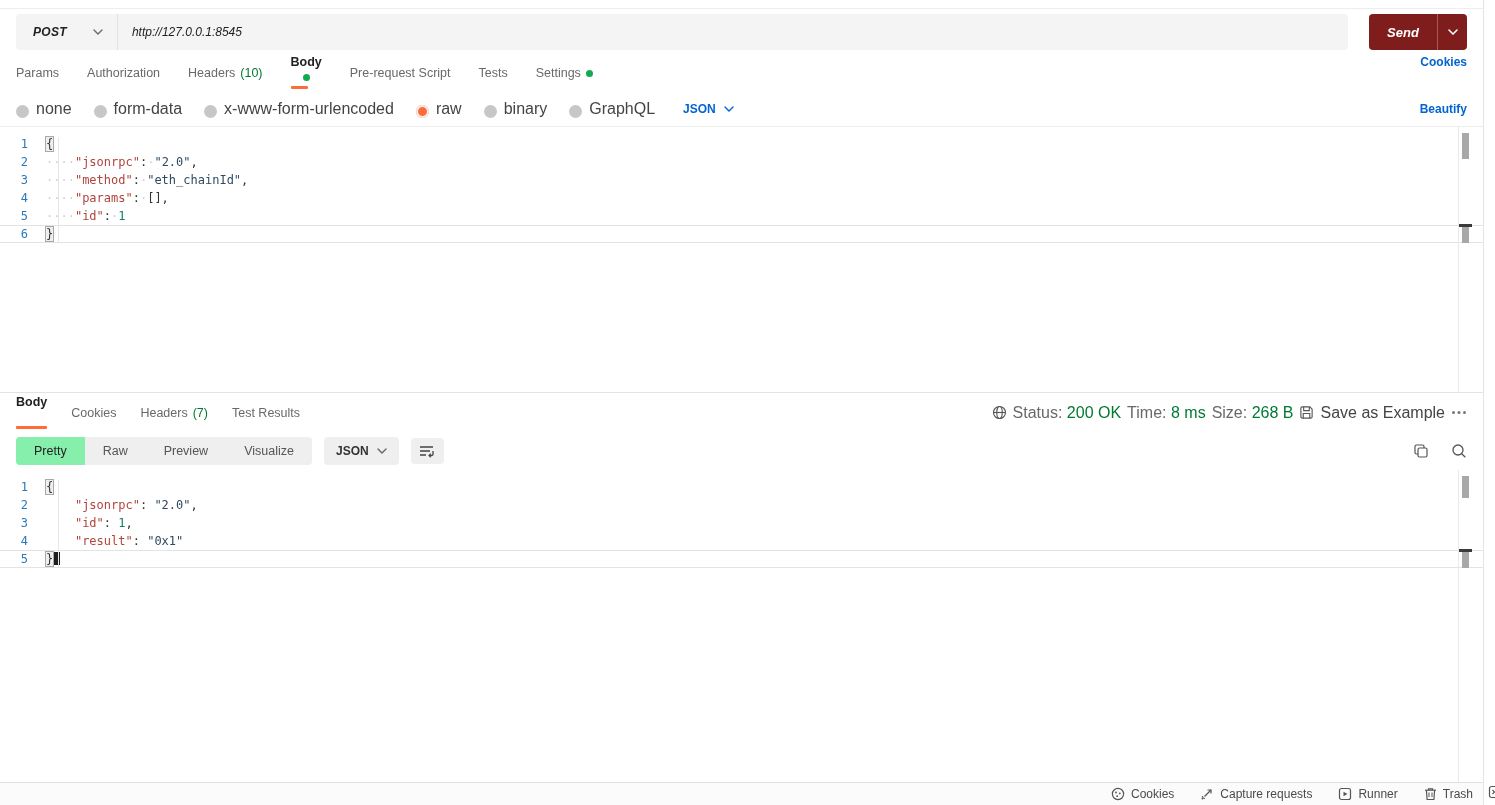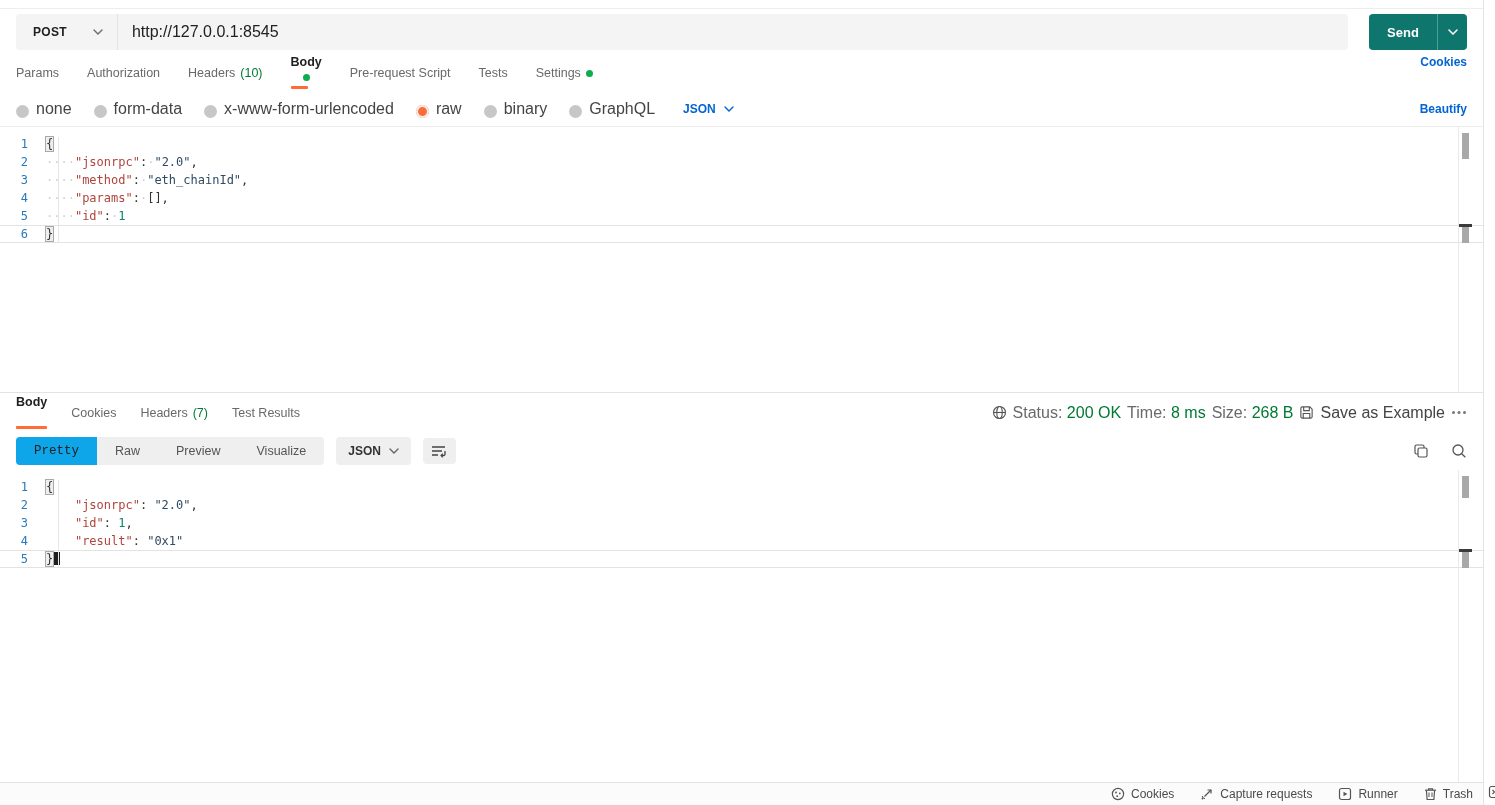--- a/index.html
+++ b/index.html
@@ -7,27 +7,27 @@
     font-family:"Liberation Sans", sans-serif; color:#212121; }
   .app { position:relative; width:1495px; height:805px; display:flex; }
   .main { width:1483px; height:805px; display:flex; flex-direction:column; background:#fff; }
   .right-rail { width:12px; height:805px; border-left:1px solid #e4e4e4; background:#fff; position:relative; overflow:hidden; }
   .right-rail .partial-ic { position:absolute; bottom:6px; left:4px; color:#555; }
 
   
   .top-strip { height:9px; border-bottom:1px solid #ededed; }
 
   
-  .url-row { height:46px; display:flex; align-items:center; padding:0 16px; gap:21px; }
+  .url-row { height:46px; display:flex; align-items:center; padding:0 16px; gap:21px;font-style:italic; }
   .url-bar { flex:1; height:36px; background:#f4f4f4; border-radius:4px; display:flex; align-items:center; }
   .method { display:flex; align-items:center; gap:26px; padding:0 14px 0 17px; font-size:12px; font-weight:bold; letter-spacing:.3px; color:#212121; cursor:pointer; }
   .method .chev { color:#6b6b6b; }
   .url-divider { width:1px; height:36px; background:#e3e3e3; }
-  .url-text { padding:0 14px; font-size:16px; color:#212121; flex:1; }
-  .send-btn { height:36px; width:98px; background:#0f766e; border-radius:4px; display:flex; color:#fff; overflow:hidden; cursor:pointer; }
+  .url-text { padding:0 14px; font-size:12px; color:#212121; flex:1; }
+  .send-btn { height:36px; width:98px; background:#7f1d1d; border-radius:4px; display:flex; color:#fff; overflow:hidden; cursor:pointer; }
   .send-main { flex:1; display:flex; align-items:center; justify-content:center; font-size:13px; font-weight:bold; }
   .send-arrow { width:30px; display:flex; align-items:center; justify-content:center; border-left:1px solid rgba(255,255,255,.28); }
 
   
   .req-tabs { height:36px; display:flex; align-items:flex-start; padding:0 16px; }
   .tabs-left { display:flex; align-items:center; gap:28px; flex:1; }
   .tab { font-size:12.5px; color:#696969; cursor:pointer; position:relative; display:flex; align-items:center; gap:5px; height:36px; }
   .tab.active { color:#212121; font-weight:bold;flex-direction:column; }
   .tab.active .under { position:absolute; left:0; right:14px; bottom:2px; height:3px; background:#ff6c37; border-radius:1px; }
   .count { color:#007a33; }
@@ -68,21 +68,21 @@
   .resp-tabs { display:flex; gap:24px; align-items:center; flex:1; }
   .resp-meta { display:flex; align-items:center; gap:6px; color:#696969; font-size:16px; }
   .meta-pair .v { color:#007a33; }
   .meta-pair { white-space:nowrap; }
   .save-example { display:flex; align-items:center; gap:6px; color:#444; cursor:pointer; }
   .icon-btn { color:#555; cursor:pointer; display:flex; align-items:center; }
 
   .resp-toolbar { height:38px; display:flex; align-items:center; padding:0 16px; gap:12px; }
   .segmented { display:flex; background:#efefef; border-radius:4px; overflow:hidden; }
   .segment { padding:7px 18px; font-size:12.5px; color:#555; cursor:pointer; }
-  .segment.active { background:#0ea5e9; color:#212121;font-family:Liberation Mono, monospace; }
+  .segment.active { background:#86efac; color:#212121; }
   .chip { display:flex; align-items:center; gap:8px; background:#efefef; border-radius:4px; padding:7px 12px; font-size:12px; font-weight:bold; color:#333; cursor:pointer; }
   .chip .chev { color:#666; }
   .wrap-chip { background:#efefef; border-radius:4px; padding:6px 8px; cursor:pointer; color:#444; display:flex; }
   .toolbar-right { margin-left:auto; display:flex; gap:22px; align-items:center; }
 
   
   .bottom-bar { height:23px; border-top:1px solid #e1e1e1; background:#fbfbfb; display:flex; align-items:center; justify-content:flex-end; gap:26px; padding:0 10px; font-size:12px; color:#4a4a4a; }
   .foot-item { display:flex; align-items:center; gap:6px; cursor:pointer; white-space:nowrap; }
   svg { display:block; }
 </style>

